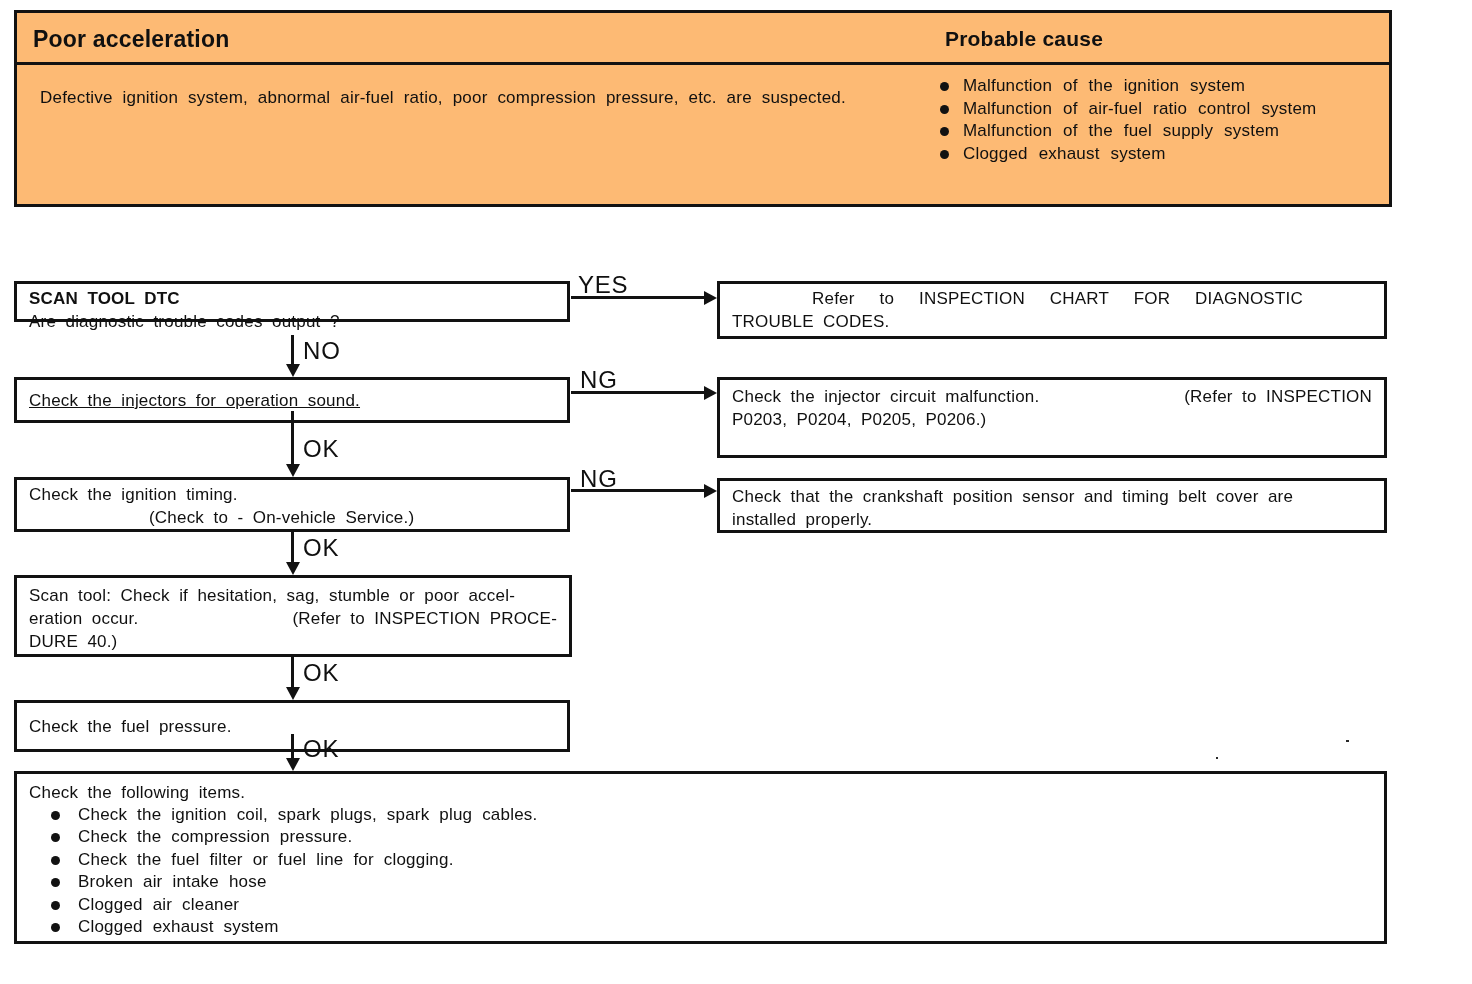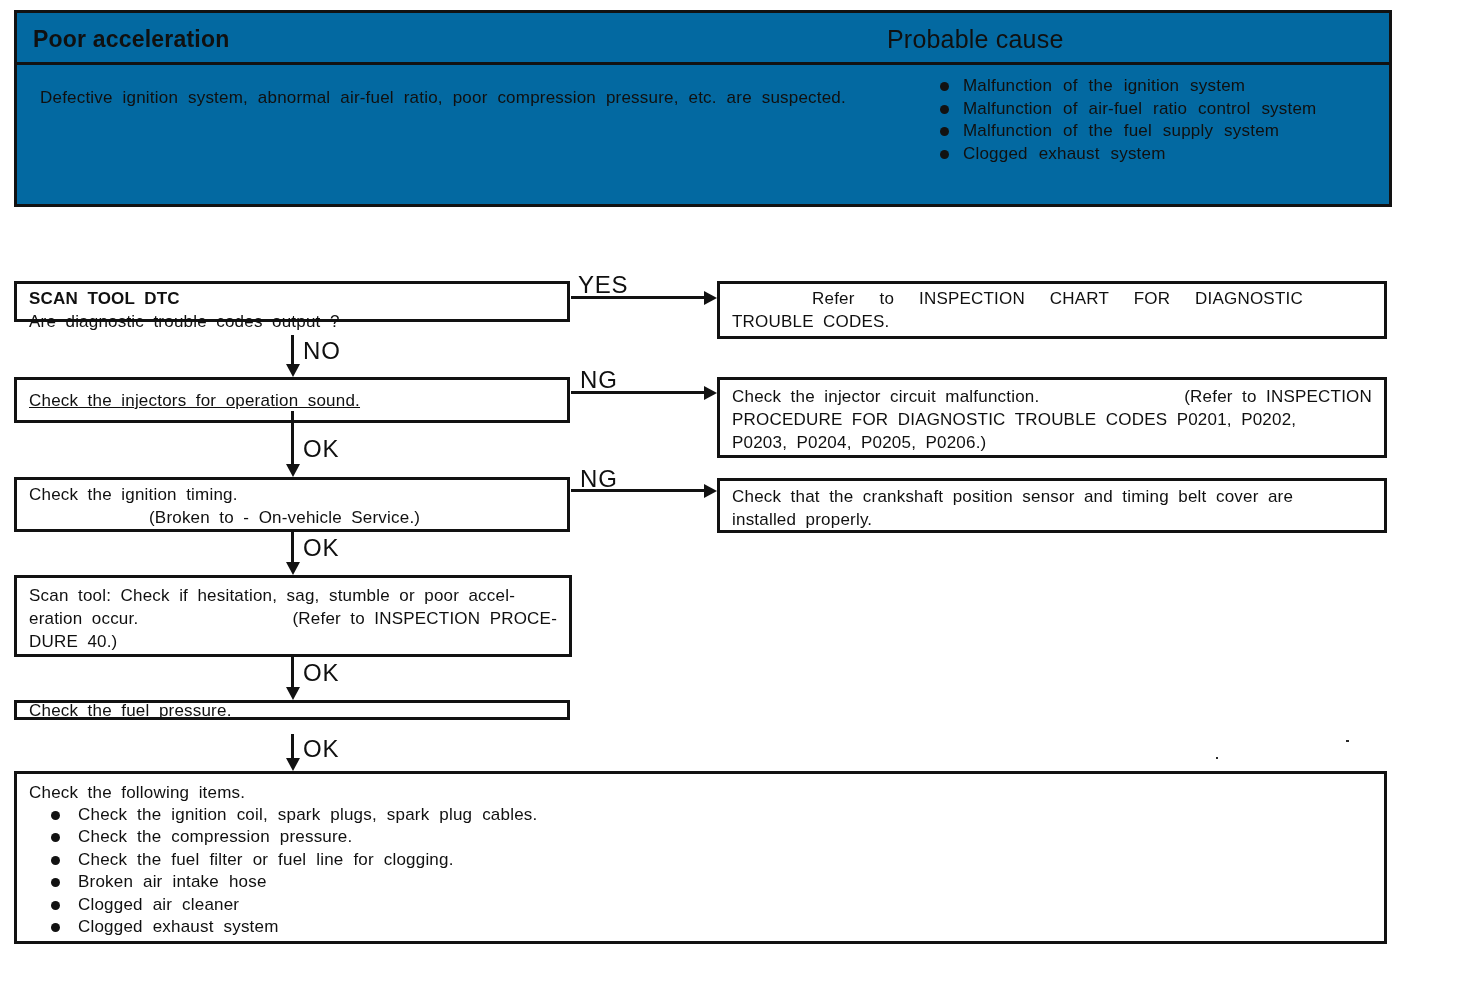--- a/index.html
+++ b/index.html
@@ -3,24 +3,24 @@
 <meta charset="utf-8">
 <style>
   html,body{margin:0;padding:0;background:#ffffff;}
   .page{
     position:relative;width:1472px;height:984px;background:#ffffff;
     font-family:"Liberation Sans", sans-serif;color:#101010;overflow:hidden;
   }
   *{box-sizing:border-box;}
 
   
-  .htable{position:absolute;left:14px;top:10px;width:1378px;height:197px;border:3px solid #121212;background:#0369a1;}
+  .htable{position:absolute;left:14px;top:10px;width:1378px;height:197px;border:3px solid #121212;background:#fdba74;}
   .ht-head{position:relative;height:52px;border-bottom:3px solid #121212;}
   .ht-title{position:absolute;left:16px;top:0;line-height:52px;font-size:23px;font-weight:bold;letter-spacing:.2px;}
-  .ht-cause-title{position:absolute;left:870px;top:0;line-height:52px;font-size:25px;font-weight:normal;letter-spacing:.2px;}
+  .ht-cause-title{position:absolute;left:928px;top:0;line-height:52px;font-size:21px;font-weight:bold;letter-spacing:.2px;}
   .ht-body{position:relative;height:139px;}
   .ht-desc{position:absolute;left:11px;top:10px;width:912px;margin:12px;font-size:17px;line-height:22.5px;word-spacing:5px;letter-spacing:.2px;}
   .cause-list{position:absolute;left:921px;top:10px;width:448px;margin:0;padding:0;list-style:none;}
   .cause-list li{position:relative;padding-left:25px;font-size:17px;line-height:22.5px;word-spacing:6px;letter-spacing:.2px;}
   .cause-list li::before{content:"";position:absolute;left:2px;top:7px;width:9px;height:9px;border-radius:50%;background:#121212;}
 
   
   .box{position:absolute;border:3px solid #121212;background:#fff;font-size:17px;line-height:23px;word-spacing:4.5px;letter-spacing:.2px;}
   .box .pad{padding:3px 12px 0 12px;}
   .box .vcenter{display:flex;align-items:center;height:100%;padding:0 12px;}
@@ -94,32 +94,31 @@
   </div>
   <span class="flabel" style="left:580px;top:366px;">NG</span>
   <div class="harrow" style="left:571px;top:391px;width:133px;"></div>
 
   <div class="box" style="left:717px;top:377px;width:670px;height:81px;">
     <div class="pad" style="padding-top:5px;">
       <div class="split">
         <span>Check the injector circuit malfunction.</span>
         <span>(Refer to INSPECTION</span>
       </div>
-      <div class="line">PROCEDURE FOR DIAGNOSTIC TROUBLE CODES P0201, P0202,</div>
       <div class="line">P0203, P0204, P0205, P0206.)</div>
     </div>
   </div>
 
   <div class="varrow" style="left:291px;top:411px;height:54px;"></div>
   <span class="flabel" style="left:303px;top:435px;">OK</span>
 
   <div class="box" style="left:14px;top:477px;width:556px;height:55px;">
     <div class="pad">
       <div class="line">Check the ignition timing.</div>
-      <div class="line indent120">(Broken to - On-vehicle Service.)</div>
+      <div class="line indent120">(Check to - On-vehicle Service.)</div>
     </div>
   </div>
   <span class="flabel" style="left:580px;top:465px;">NG</span>
   <div class="harrow" style="left:571px;top:489px;width:133px;"></div>
 
   <div class="box" style="left:717px;top:478px;width:670px;height:55px;">
     <div class="pad" style="padding-top:4px;">
       <div class="line">Check that the crankshaft position sensor and timing belt cover are</div>
       <div class="line">installed properly.</div>
     </div>
@@ -135,21 +134,21 @@
         <span>eration occur.</span>
         <span>(Refer to INSPECTION PROCE-</span>
       </div>
       <div class="line">DURE 40.)</div>
     </div>
   </div>
 
   <div class="varrow" style="left:291px;top:657px;height:31px;"></div>
   <span class="flabel" style="left:303px;top:659px;">OK</span>
 
-  <div class="box" style="left:14px;top:700px;width:556px;height:20px;">
+  <div class="box" style="left:14px;top:700px;width:556px;height:52px;">
     <div class="vcenter">
       <span class="line">Check the fuel pressure.</span>
     </div>
   </div>
 
   <div class="varrow" style="left:291px;top:734px;height:25px;"></div>
   <span class="flabel" style="left:303px;top:735px;">OK</span>
 
   <div class="box" style="left:14px;top:771px;width:1373px;height:173px;">
     <div class="pad" style="padding-top:7px;">

